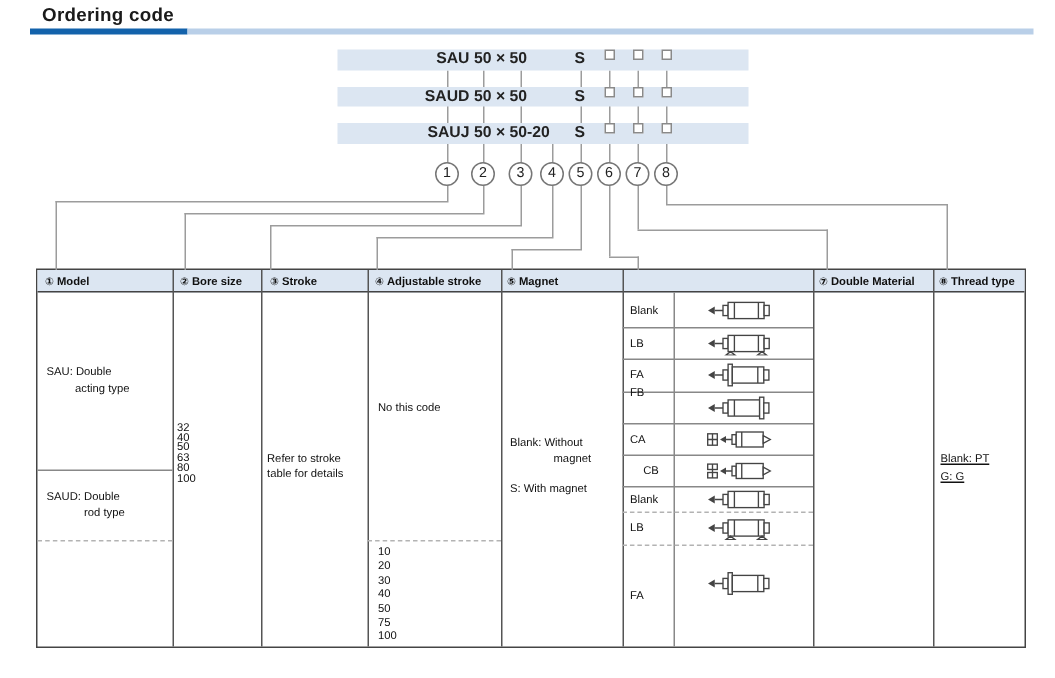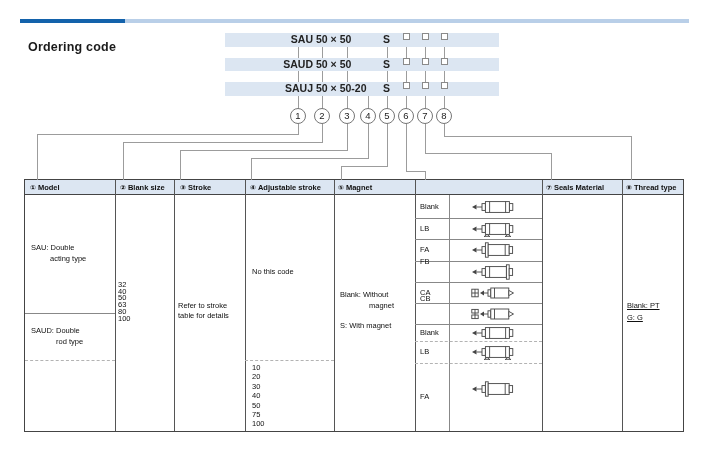--- a/index.html
+++ b/index.html
@@ -35,21 +35,21 @@
   .mico rect{fill:#fff;stroke:#444;stroke-width:.9;}
   .mico polygon{fill:#444;}
   .mico polygon.wt{fill:#fff;stroke:#444;stroke-width:.9;}
   .footnote{font-size:7.6px;color:#1a1a1a;}
 </style>
 </head>
 <body>
 
 <div id="screen">
 
-  <div class="abs page-title" style="left:28px;top:3px;margin-top:37px;">Ordering code</div>
+  <div class="abs page-title" style="left:28px;top:3px;">Ordering code</div>
   <div class="abs rule-dark" style="left:20px;top:19px;width:105px;"></div>
   <div class="abs rule-light" style="left:125px;top:19px;width:564px;"></div>
 
   <div class="ln" style="left:298px;top:47px;width:1px;height:62px;"></div>
   <div class="ln" style="left:322px;top:47px;width:1px;height:62px;"></div>
   <div class="ln" style="left:347px;top:47px;width:1px;height:62px;"></div>
   <div class="ln" style="left:368px;top:96px;width:1px;height:13px;"></div>
   <div class="ln" style="left:387px;top:47px;width:1px;height:62px;"></div>
   <div class="ln" style="left:406px;top:47px;width:1px;height:62px;"></div>
   <div class="ln" style="left:425px;top:47px;width:1px;height:62px;"></div>
@@ -118,25 +118,25 @@
   <div class="ln" style="left:551px;top:153px;width:1px;height:27px;"></div>
 
   <div class="ln" style="left:444px;top:123px;width:1px;height:13px;"></div>
   <div class="ln" style="left:444px;top:136px;width:188px;height:1px;"></div>
   <div class="ln" style="left:631px;top:136px;width:1px;height:44px;"></div>
 
   <div class="abs" id="otable">
 
     <div class="abs thead"></div>
     <div class="th" style="left:5px;"><span class="cnum">①</span><span>Model</span></div>
-    <div class="th" style="left:95px;"><span class="cnum">②</span><span>Blank size</span></div>
+    <div class="th" style="left:95px;"><span class="cnum">②</span><span>Bore size</span></div>
     <div class="th" style="left:155px;"><span class="cnum">③</span><span>Stroke</span></div>
     <div class="th" style="left:225px;"><span class="cnum">④</span><span>Adjustable stroke</span></div>
     <div class="th" style="left:313px;"><span class="cnum">⑤</span><span>Magnet</span></div>
-    <div class="th" style="left:521px;"><span class="cnum">⑦</span><span>Seals Material</span></div>
+    <div class="th" style="left:521px;"><span class="cnum">⑦</span><span>Double Material</span></div>
     <div class="th" style="left:601px;"><span class="cnum">⑧</span><span>Thread type</span></div>
 
     <div class="vline" style="left:90px;"></div>
     <div class="vline" style="left:149px;"></div>
     <div class="vline" style="left:220px;"></div>
     <div class="vline" style="left:309px;"></div>
     <div class="vline" style="left:390px;"></div>
     <div class="vline" style="left:517px;"></div>
     <div class="vline" style="left:597px;"></div>
     <div class="vline-sub" style="left:424px;"></div>
@@ -189,21 +189,21 @@
       <div>Blank: Without</div>
       <div style="padding-left:29px;">magnet</div>
       <div style="margin-top:10px;">S: With magnet</div>
     </div>
 
     <div class="mlabel" style="top:15px;height:23px;line-height:23px;">Blank</div>
     <div class="mlabel" style="top:38px;height:21px;line-height:21px;">LB</div>
     <div class="mlabel" style="top:59px;height:22px;line-height:22px;">FA</div>
     <div class="mlabel" style="top:71px;height:21px;line-height:21px;">FB</div>
     <div class="mlabel" style="top:102px;height:21px;line-height:21px;">CA</div>
-    <div class="mlabel" style="top:108px;height:21px;line-height:21px;">CB</div>
+    <div class="mlabel" style="top:123px;height:21px;line-height:21px;text-align:center;">CB</div>
     <div class="mlabel" style="top:144px;height:17px;line-height:17px;">Blank</div>
     <div class="mlabel" style="top:161px;height:22px;line-height:22px;">LB</div>
     <div class="mlabel" style="top:183px;height:68px;line-height:68px;">FA</div>
 
     <div class="micon" style="top:15px;height:23px;">
       <svg class="mico" width="50" height="16" viewBox="0 0 50 16">
           <polygon points="1,8 5.5,5.4 5.5,10.6"></polygon>
           <line x1="5.5" y1="8" x2="11" y2="8"></line>
           <rect x="11" y="4.6" width="3.4" height="6.8"></rect>
           <rect x="14.4" y="2.6" width="24" height="10.8"></rect>

